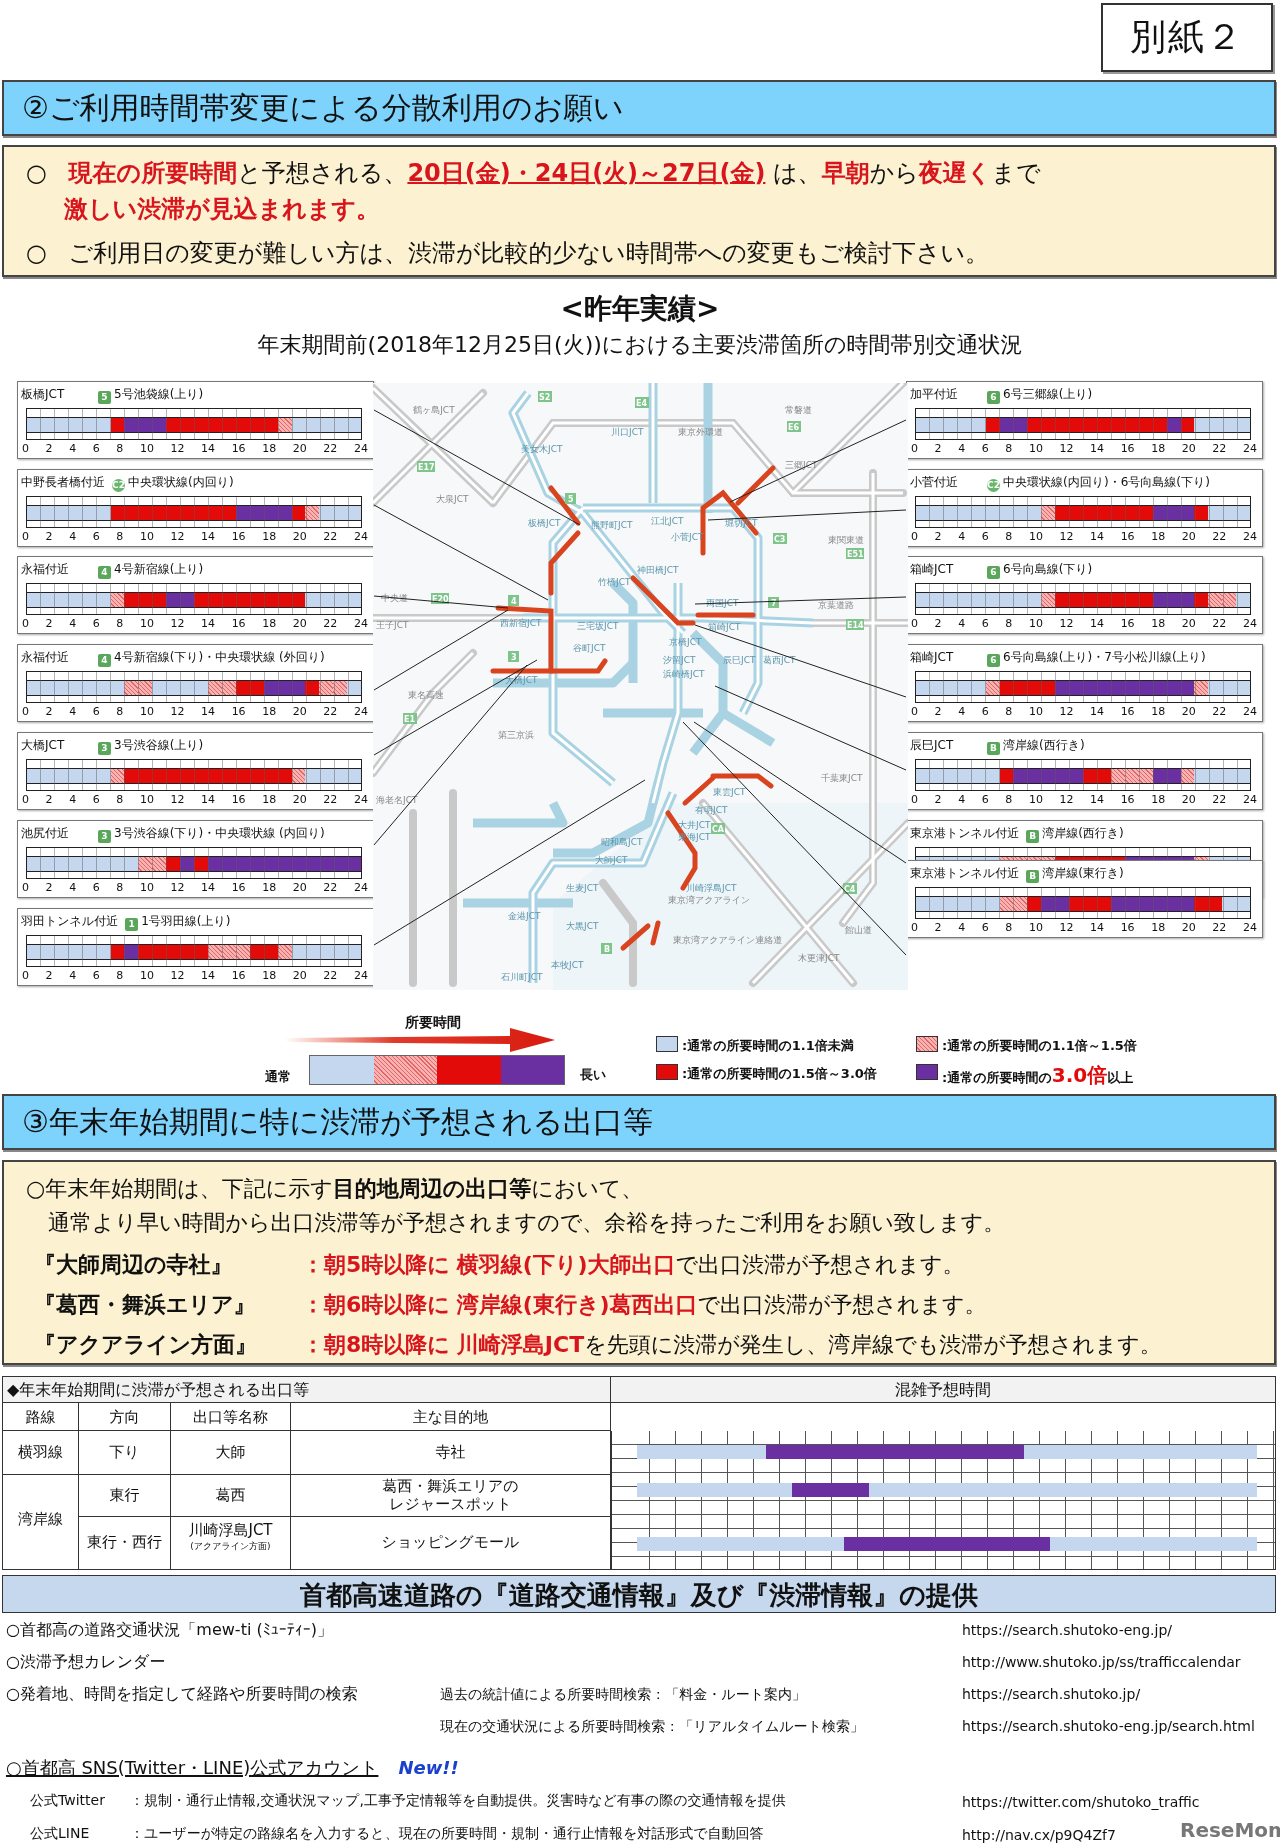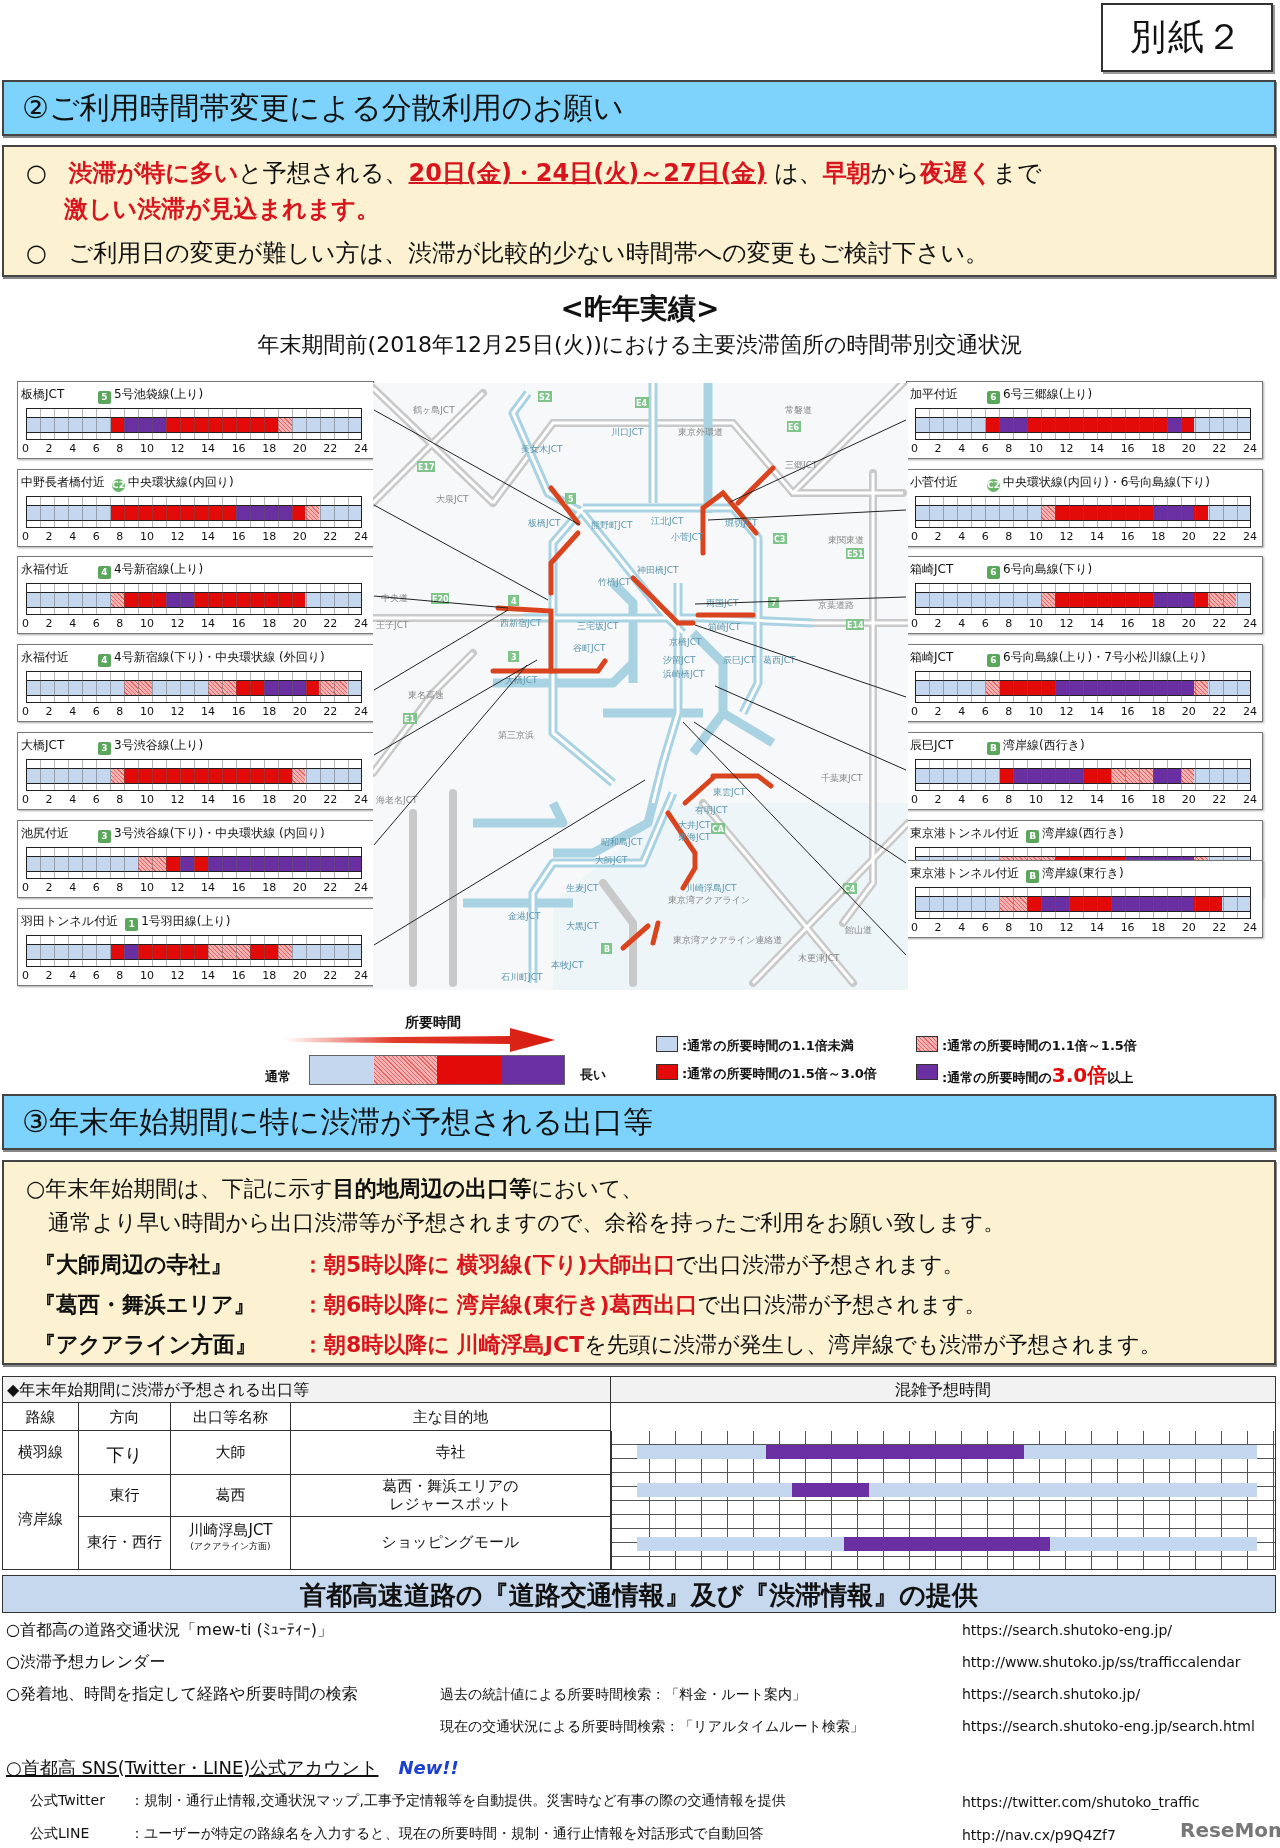--- a/index.html
+++ b/index.html
@@ -35,21 +35,21 @@
 </head>
 <body>
 
 <div class="abs betsu">別紙２</div>
 
 <div class="abs sec-title" style="top:80px;height:56px;">②ご利用時間帯変更による分散利用のお願い</div>
 
 <div class="abs notice" style="top:145px;height:132px;">
   <div class="n-line" style="left:22px;top:10px;">
     <span>○</span>
-    <span style="margin-left:14px;" class="red">渋滞が特に多い</span><span>と予想される、</span><span class="red ul">20日(金)・24日(火)～27日(金)</span><span> は、</span><span class="red">早朝</span><span>から</span><span class="red">夜遅く</span><span>まで</span>
+    <span style="margin-left:14px;" class="red">現在の所要時間</span><span>と予想される、</span><span class="red ul">20日(金)・24日(火)～27日(金)</span><span> は、</span><span class="red">早朝</span><span>から</span><span class="red">夜遅く</span><span>まで</span>
   </div>
   <div class="n-line red" style="left:60px;top:46px;">激しい渋滞が見込まれます。</div>
   <div class="n-line" style="left:22px;top:90px;">
     <span>○</span>
     <span style="margin-left:14px;">ご利用日の変更が難しい方は、渋滞が比較的少ない時間帯への変更もご検討下さい。</span>
   </div>
 </div>
 
 <div class="abs center-h" style="top:290px;font-size:28px;font-weight:bold;">&lt;昨年実績&gt;</div>
 <div class="abs center-h" style="top:330px;font-size:22px;">年末期間前(2018年12月25日(火))における主要渋滞箇所の時間帯別交通状況</div>
@@ -953,21 +953,21 @@
   <div class="abs" style="left:608px;top:0;width:664px;height:26px;background:#f2f2f2;border-bottom:1px solid #333;font-size:16px;text-align:center;padding-top:3px;">混雑予想時間</div>
   <div id="tblhead" class="abs" style="left:0;top:26px;width:608px;height:28px;display:flex;border-bottom:1px solid #333;">
       <div style="width:76px;border-right:1px solid #333;text-align:center;font-size:15px;padding-top:5px;">路線</div>
       <div style="width:92px;border-right:1px solid #333;text-align:center;font-size:15px;padding-top:5px;">方向</div>
       <div style="width:120px;border-right:1px solid #333;text-align:center;font-size:15px;padding-top:5px;">出口等名称</div>
       <div style="width:320px;border-right:1px solid #333;text-align:center;font-size:15px;padding-top:5px;">主な目的地</div>
     </div>
   <div id="tblrows">
       <div class="abs" style="left:0;top:54px;width:76px;height:44px;border-right:1px solid #333;border-bottom:1px solid #333;text-align:center;font-size:15px;padding-top:12px;">横羽線</div>
       <div class="abs" style="left:0;top:98px;width:76px;height:94px;border-right:1px solid #333;text-align:center;font-size:15px;padding-top:35px;">湾岸線</div>
-      <div class="abs" style="left:76px;top:54px;width:92px;height:44px;border-right:1px solid #333;border-bottom:1px solid #333;text-align:center;font-size:18px;padding-top:12px;">下り</div>
+      <div class="abs" style="left:76px;top:54px;width:92px;height:44px;border-right:1px solid #333;border-bottom:1px solid #333;text-align:center;font-size:15px;padding-top:12px;">下り</div>
       <div class="abs" style="left:168px;top:54px;width:120px;height:44px;border-right:1px solid #333;border-bottom:1px solid #333;text-align:center;font-size:15px;padding-top:12px;">
         <div>大師</div>
         <div style="font-size:9px;"></div>
       </div>
       <div class="abs" style="left:288px;top:54px;width:320px;height:44px;border-right:1px solid #333;border-bottom:1px solid #333;text-align:center;font-size:15px;padding-top:12px;line-height:18px;">
         <div>寺社</div>
       </div>
       <div class="abs" style="left:76px;top:98px;width:92px;height:42px;border-right:1px solid #333;border-bottom:1px solid #333;text-align:center;font-size:15px;padding-top:11px;">東行</div>
       <div class="abs" style="left:168px;top:98px;width:120px;height:42px;border-right:1px solid #333;border-bottom:1px solid #333;text-align:center;font-size:15px;padding-top:11px;">
         <div>葛西</div>

